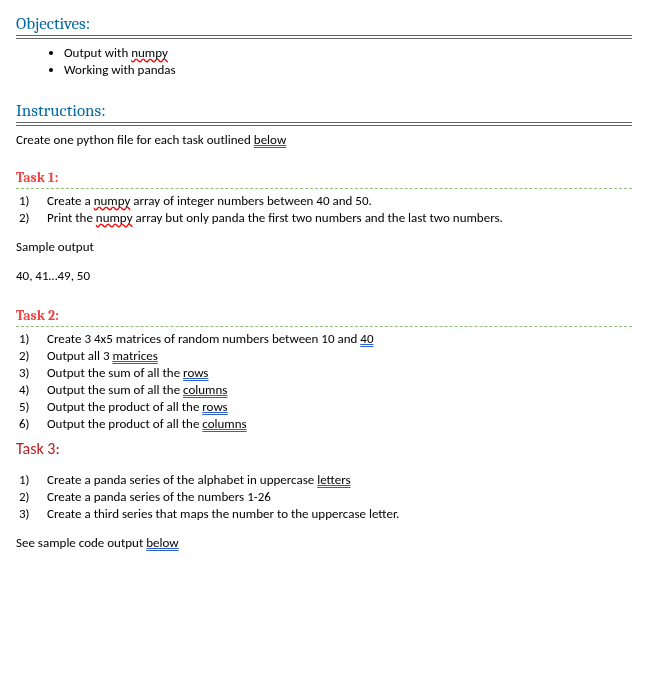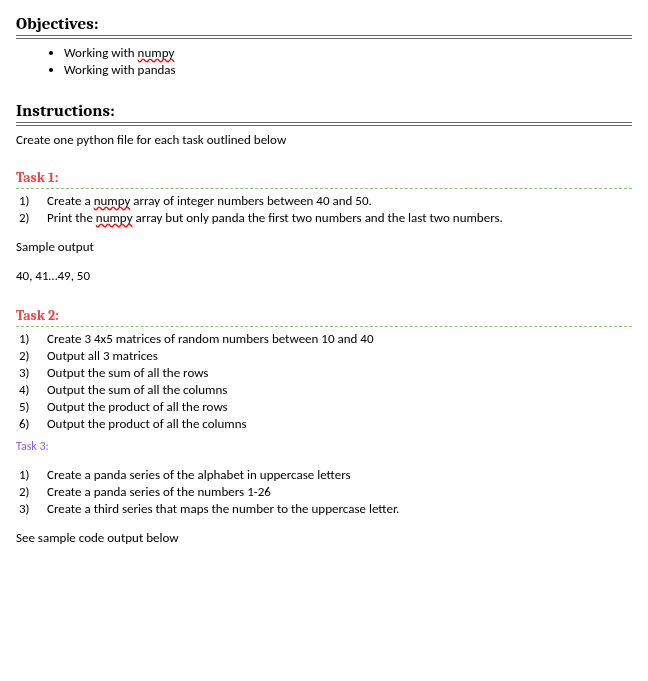--- a/index.html
+++ b/index.html
@@ -8,22 +8,22 @@
     font-family: Calibri, Arial, sans-serif;
     font-size: 13px;
     color: #000;
     background: #fff;
     width: 648px;
     box-sizing: border-box;
   }
   .section-heading {
     font-family: Cambria, Georgia, serif;
     font-size: 17px;
-    font-weight: bold;
-    color: #000000;
+    font-weight: normal;
+    color: #0369a1;
     margin: 0 0 2px 0;
   }
   .double-rule {
     border: none;
     border-top: 1px solid #666;
     border-bottom: 1px solid #666;
     height: 2px;
     margin: 0 0 6px 0;
   }
   .objectives-list {
@@ -39,23 +39,23 @@
   }
   .task-heading {
     font-family: Cambria, Georgia, serif;
     font-size: 14px;
     font-weight: bold;
     color: #ef4444;
     margin: 0 0 2px 0;
   }
   .task-heading.plain {
     font-family: Calibri, Arial, sans-serif;
-    font-size: 12px;
+    font-size: 16px;
     font-weight: normal;
-    color: #8b5cf6;
+    color: #b91c1c;
     margin: 8px 0 14px 0;
   }
   .dashed-rule {
     border: none;
     border-top: 1px dashed #8fbf7a;
     margin: 0 0 4px 0;
   }
   .num-list {
     margin: 0 0 8px 0;
     padding-left: 0;
@@ -77,33 +77,34 @@
     margin: 14px 0 14px 0;
   }
   .sample-output {
     margin: 7px 0 24px 0;
   }
   .spellerr {
     text-decoration: underline wavy red;
     text-decoration-skip-ink: none;
   }
   .grammarerr {
+    text-decoration: underline;
     text-decoration-color: #2a5fd1;
     text-decoration-style: double;
     text-decoration-skip-ink: none;
   }
 </style>
 </head>
 <body>
 
 <div class="section-heading">Objectives:</div>
 <hr class="double-rule">
 <ul class="objectives-list">
   <li>
-    <span>Working with </span><span class="spellerr">numpy</span>
+    <span>Output with </span><span class="spellerr">numpy</span>
   </li>
   <li>
     <span>Working with pandas</span>
   </li>
 </ul>
 
 <div class="section-heading">Instructions:</div>
 <hr class="double-rule">
 <div class="instr-line">
   <span>Create one python file for each task outlined </span><span class="grammarerr">below</span>

